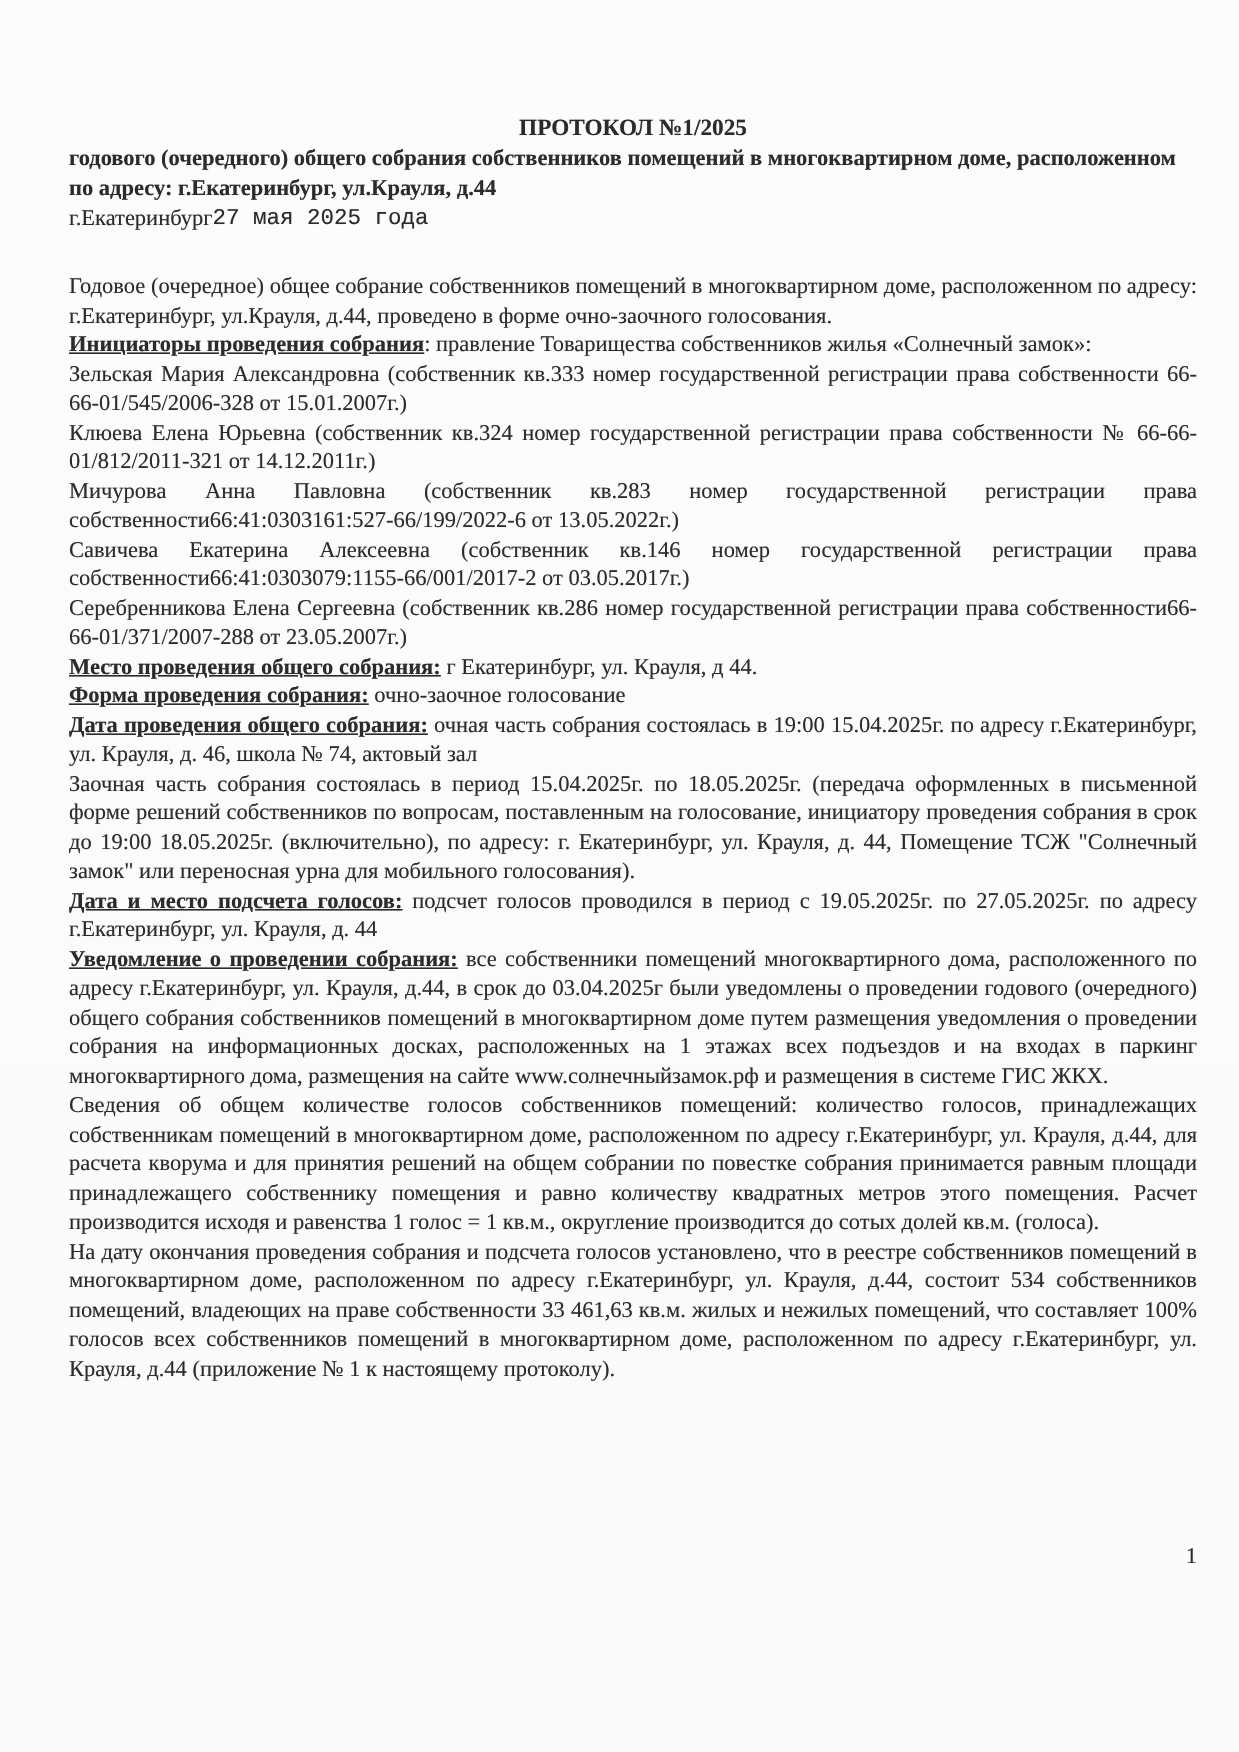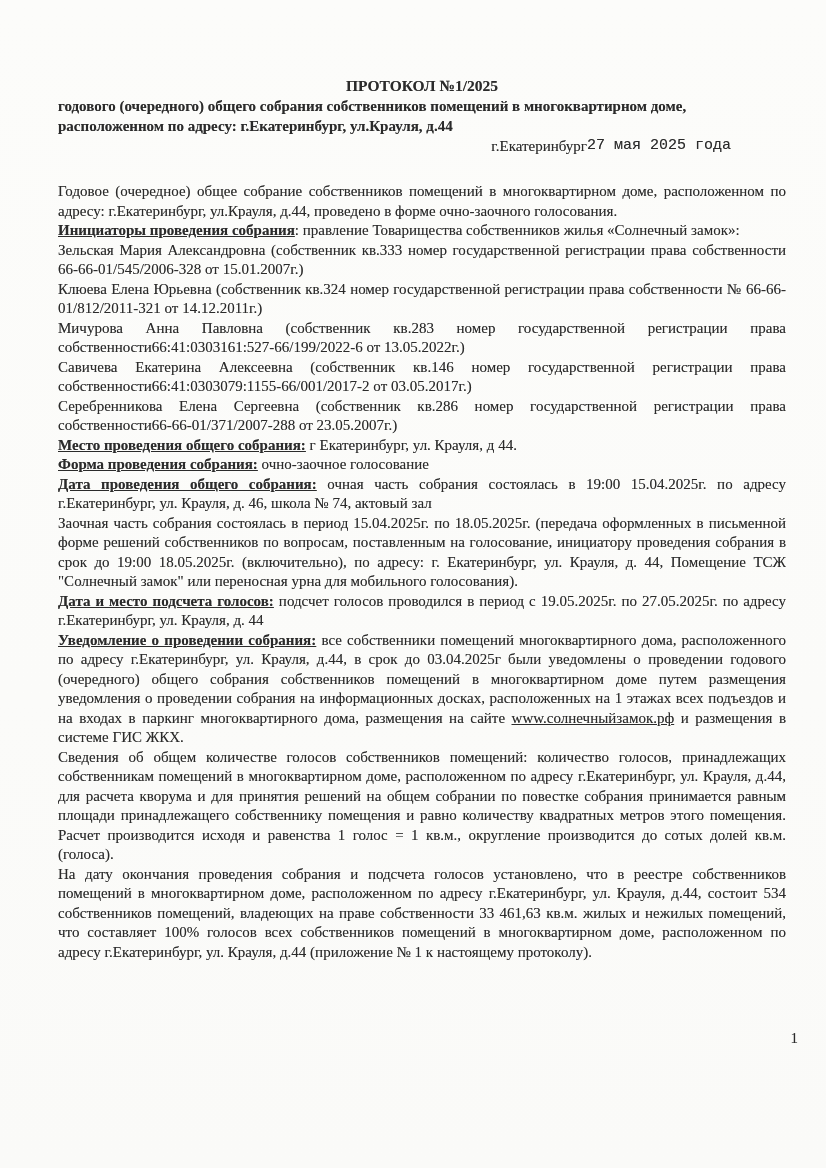--- a/index.html
+++ b/index.html
@@ -11,38 +11,37 @@
     position: relative;
     width: 826px;
     height: 1168px;
     background: linear-gradient(180deg, #fcfcfa 0%, #fbfbf9 60%, #fafaf8 100%);
     font-family: "Liberation Serif", "DejaVu Serif", serif;
     color: #2b2b2b;
     overflow: hidden;
     text-shadow: 0 0 0.5px rgba(50,50,50,0.45);
   }
   .content {
-    padding: 76px 40px 0 46px;
-    margin-left: 12px;
+    padding: 76px 28px 0 46px;
   }
   .doc-title {
     text-align: center;
     font-weight: bold;
     font-size: 15.5px;
     line-height: 20px;
   }
   .doc-subtitle {
     text-align: left;
     font-weight: bold;
     font-size: 15px;
     line-height: 20px;
   }
   .meta-row {
     display: flex;
-    justify-content: flex-end;
+    justify-content: flex-start;
     font-size: 15px;
     line-height: 20px;
   }
   .meta-row .meta-date {
     padding-right: 55px;
     font-family: Liberation Mono, monospace;
   }
   .body-text {
     margin-top: 26px;
   }
@@ -51,21 +50,20 @@
     font-size: 15px;
     line-height: 19.5px;
     text-align: justify;
     overflow-wrap: break-word;
   }
   .lbl {
     font-weight: bold;
     text-decoration: underline;
   }
   .doc-link {
-    text-decoration: underline;
     color: #2b2b2b;
   }
   .page-num {
     position: absolute;
     top: 1028px;
     right: 28px;
     font-size: 15px;
     line-height: 20px;
   }
 </style>

